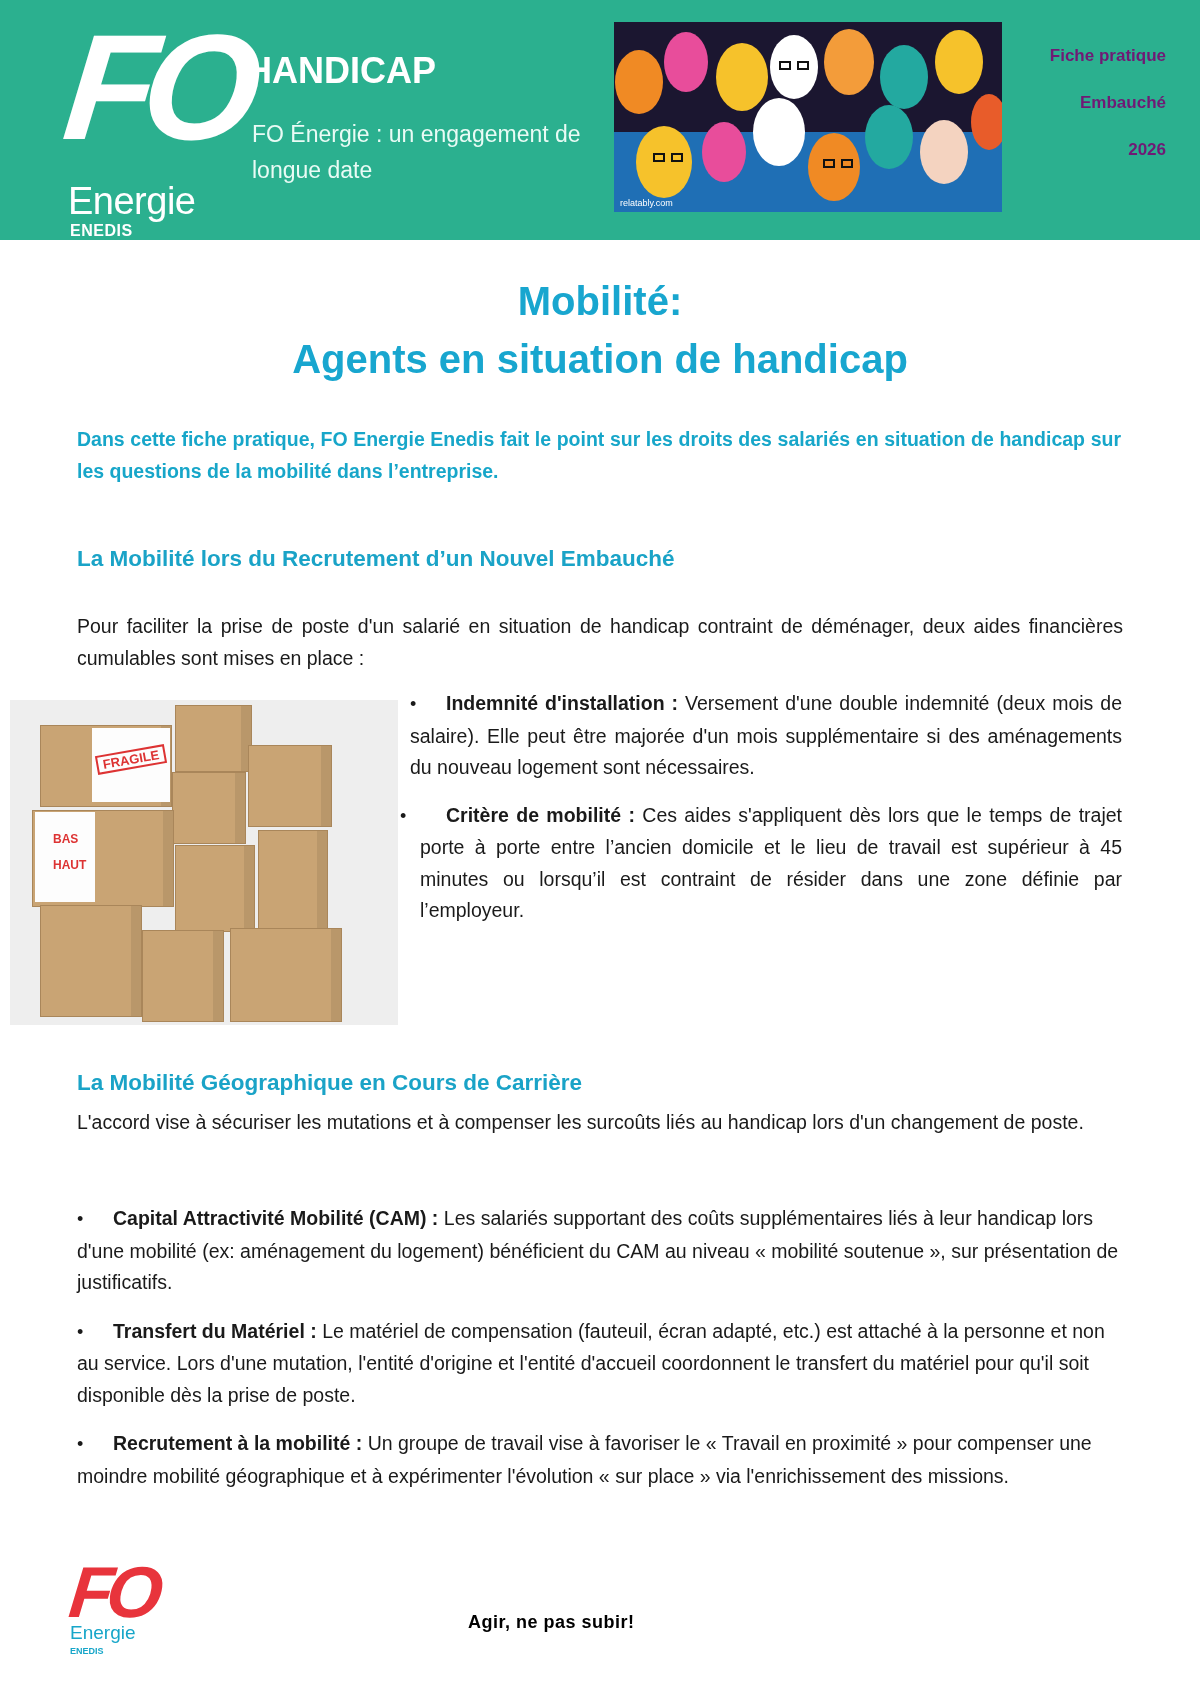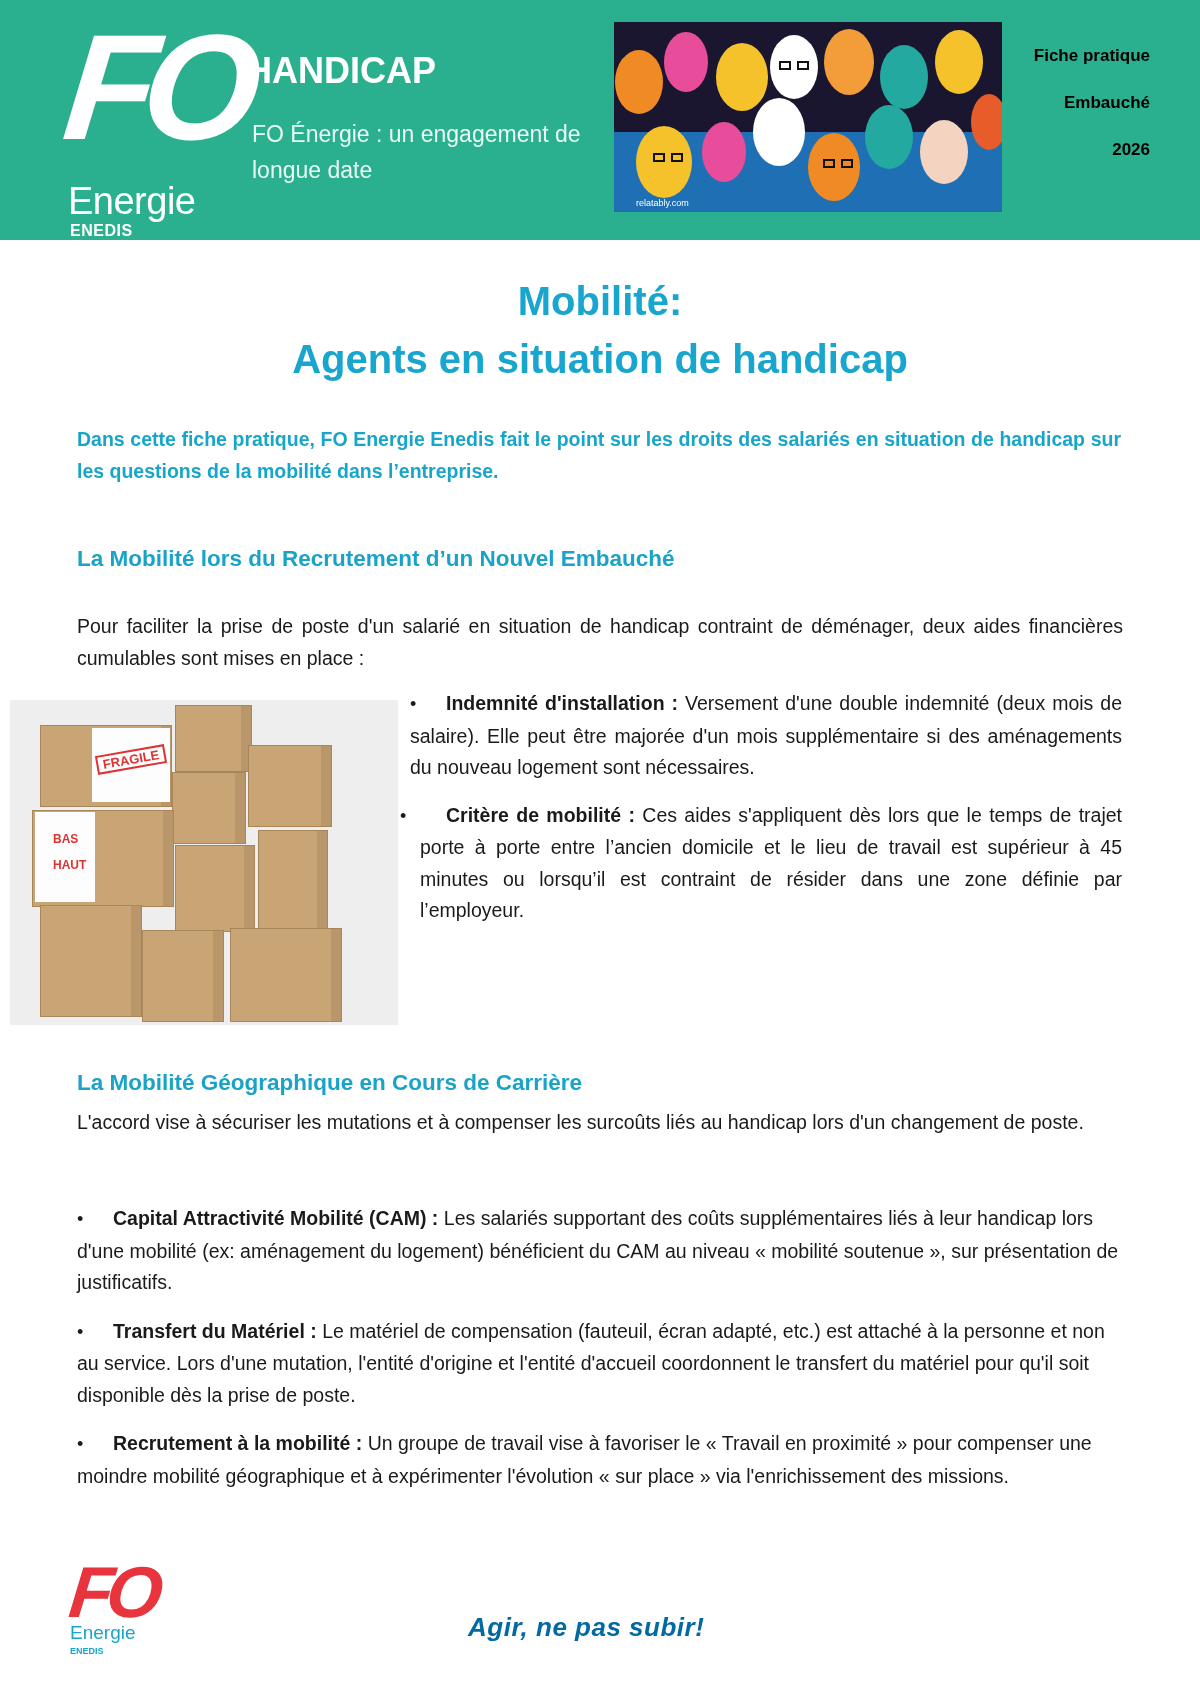--- a/index.html
+++ b/index.html
@@ -12,23 +12,23 @@
   .logo-fo { position: absolute; left: 0; top: -8px; font-size: 150px; font-weight: 700; font-style: italic;
              color: #ffffff; letter-spacing: -14px; line-height: 1; transform: skewX(-6deg); }
   .logo-energie { position: absolute; left: 2px; top: 160px; font-size: 38px; color: #fff; font-weight: 400; letter-spacing: -0.5px; }
   .logo-enedis { position: absolute; left: 4px; top: 202px; font-size: 16px; color: #fff; font-weight: 700; letter-spacing: 0.5px; }
 
   .hdr-title { position: absolute; left: 246px; top: 50px; font-size: 36px; font-weight: 700; color: #fff; }
   .hdr-sub { position: absolute; left: 252px; top: 116px; width: 340px; font-size: 23px; line-height: 36px; color: #e9fbf5; }
 
   .hero { position: absolute; left: 614px; top: 22px; width: 388px; height: 190px; overflow: hidden;
           background: #1b1630; }
-  .hero .credit { position: absolute; left: 22px; bottom: 4px; font-size: 9px; color: #fff; margin-top: 24px; }
+  .hero .credit { position: absolute; left: 6px; bottom: 4px; font-size: 9px; color: #fff; margin-top: 24px; }
 
-  .hdr-meta { position: absolute; right: 50px; top: 46px; text-align: right; color: #000000; font-weight: 700; font-size: 17px; }
+  .hdr-meta { position: absolute; right: 34px; top: 46px; text-align: right; color: #701a75; font-weight: 700; font-size: 17px; }
   .hdr-meta div { height: 47px; }
 
   
   .title { position: absolute; left: 0; top: 272px; width: 1200px; text-align: center; color: #18a6cf;
            font-weight: 700; font-size: 40px; line-height: 58px; }
 
   .intro { position: absolute; left: 77px; top: 423px; width: 1044px; color: #17a6c9; font-weight: 700;
            font-size: 19.5px; line-height: 32px; text-align: justify; }
 
   .h2 { position: absolute; left: 77px; font-size: 22.5px; font-weight: 700; color: #1aa3c7; }
@@ -46,21 +46,21 @@
 
   .bullets-b { position: absolute; left: 77px; top: 1203px; width: 1050px; font-size: 19.5px; line-height: 31.5px; }
   .bullets-b .bullet { margin-bottom: 17px; }
 
   
   .flogo { position: absolute; left: 70px; top: 1556px; width: 90px; height: 110px; }
   .flogo-fo { position: absolute; left: 0; top: 0; font-size: 72px; font-weight: 700; font-style: italic; color: #e8343c;
               letter-spacing: -7px; line-height: 1; transform: skewX(-6deg); }
   .flogo-energie { position: absolute; left: 0; top: 66px; font-size: 19px; color: #17a6c9; }
   .flogo-enedis { position: absolute; left: 0; top: 90px; font-size: 9px; color: #17a6c9; font-weight: 700; }
-  .slogan { position: absolute; left: 468px; top: 1612px; font-size: 26px; font-weight: 700; font-style: italic; color: #0369a1; letter-spacing: 0.5px; }
+  .slogan { position: absolute; left: 468px; top: 1612px; font-size: 18px; font-weight: 700; color: #000000; letter-spacing: 0.5px; }
 </style>
 </head>
 <body>
 
 <div class="header">
   <div class="logo">
     <div class="logo-fo">FO</div>
     <div class="logo-energie">Energie</div>
     <div class="logo-enedis">ENEDIS</div>
   </div>

